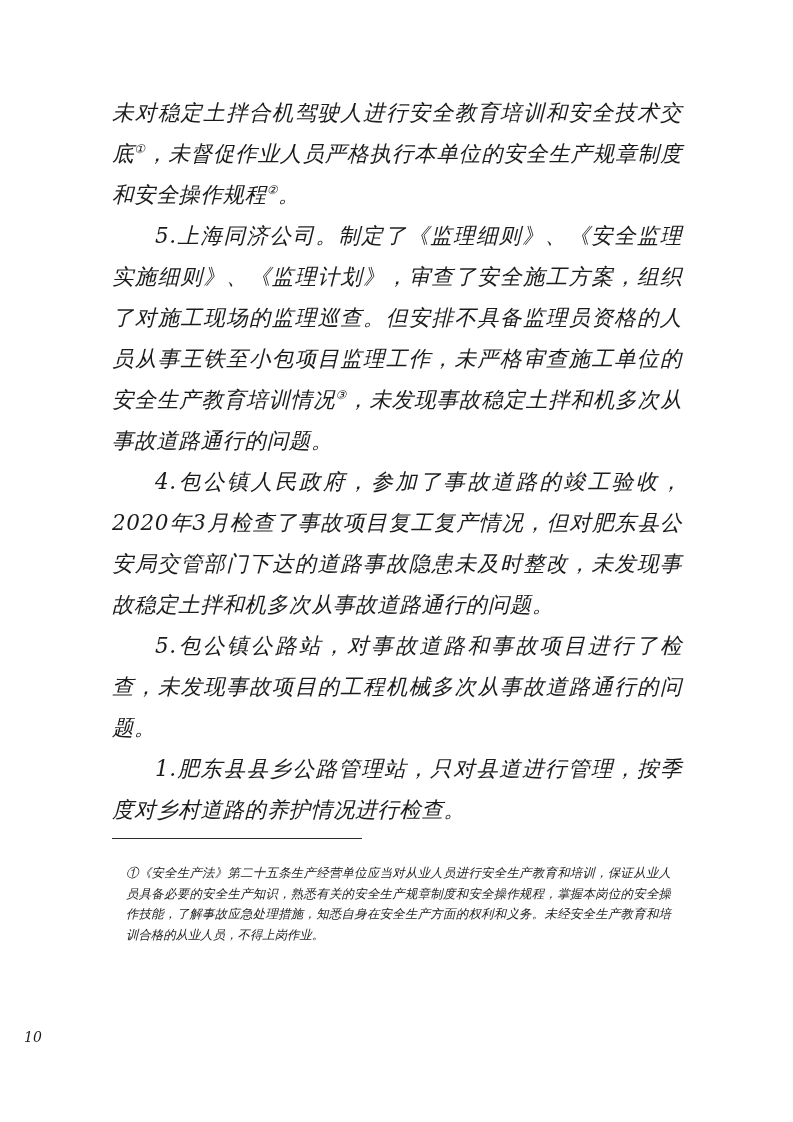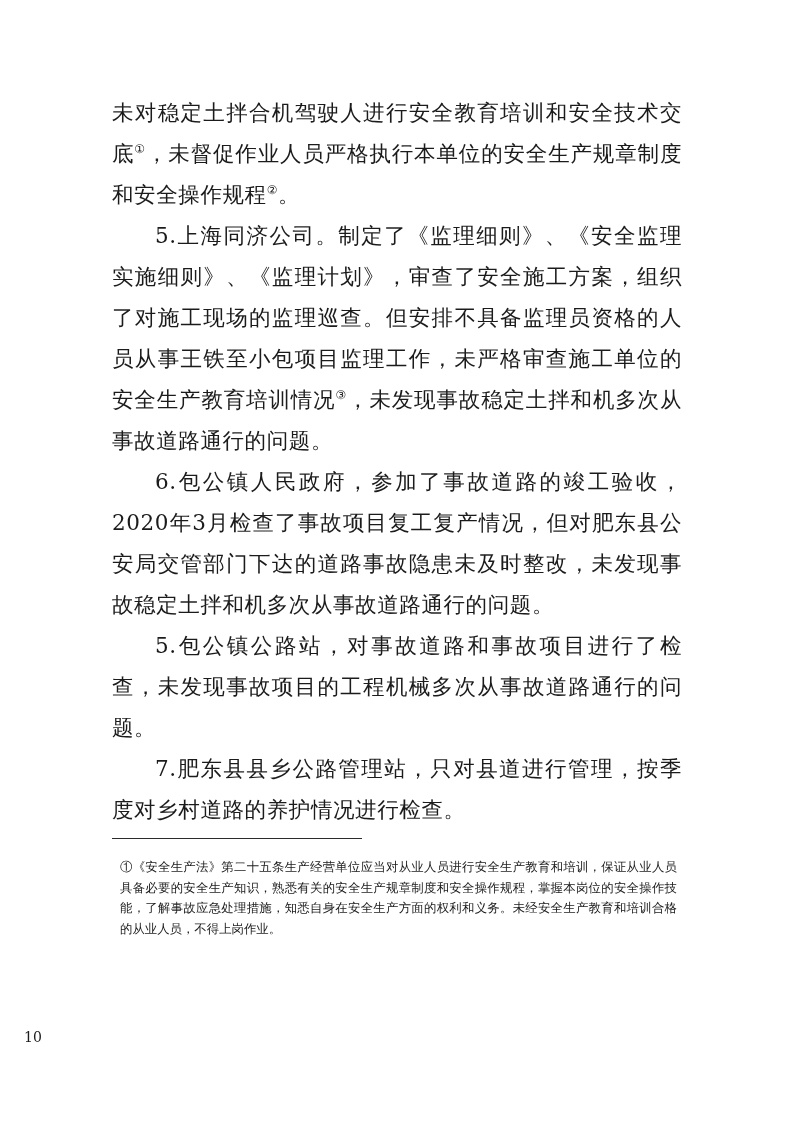--- a/index.html
+++ b/index.html
@@ -14,20 +14,21 @@
     color: #1a1a1a;
     position: relative;
     overflow: hidden;
   }
   .page {
     position: absolute;
     top: 0; left: 0;
     width: 793px;
     height: 1122px;
     background: #fff;
+    font-style: italic;
   }
   .content {
     position: absolute;
     left: 112px;
     top: 92px;
     width: 570px;
   }
   .para {
     font-size: 21.5px;
     line-height: 41px;
@@ -58,21 +59,21 @@
     left: 112px;
     top: 849px;
     width: 573px;
   }
   .fn {
     font-size: 12.4px;
     line-height: 20.5px;
     text-align: justify;
     text-justify: inter-ideograph;
     color: #1b1b1b;
-    margin: 8px;
+    margin: 14px;
   }
   .page-number {
     position: absolute;
     left: 0;
     top: 1029px;
     width: 793px;
     font-size: 14px;
     color: #1b1b1b;
     font-family: "DejaVu Serif", "Liberation Serif", serif;
     margin-left: 24px;
@@ -82,25 +83,25 @@
 <body>
 
 <div class="page">
 
   <div class="content">
 
     <p class="para"><span>未对稳定土拌合机驾驶人进行安全教育培训和安全技术交底</span><span class="sup">①</span><span>，未督促作业人员严格执行本单位的安全生产规章制度和安全操作规程</span><span class="sup">②</span><span>。</span></p>
 
     <p class="para indent"><span>5.上海同济公司。制定了《监理细则》、《安全监理实施细则》、《监理计划》，审查了安全施工方案，组织了对施工现场的监理巡查。但安排不具备监理员资格的人员从事王铁至小包项目监理工作，未严格审查施工单位的安全生产教育培训情况</span><span class="sup">③</span><span>，未发现事故稳定土拌和机多次从事故道路通行的问题。</span></p>
 
-    <p class="para indent"><span>6.包公镇人民政府，参加了事故道路的竣工验收，2020年3月检查了事故项目复工复产情况，但对肥东县公安局交管部门下达的道路事故隐患未及时整改，未发现事故稳定土拌和机多次从事故道路通行的问题。</span></p>
+    <p class="para indent"><span>4.包公镇人民政府，参加了事故道路的竣工验收，2020年3月检查了事故项目复工复产情况，但对肥东县公安局交管部门下达的道路事故隐患未及时整改，未发现事故稳定土拌和机多次从事故道路通行的问题。</span></p>
 
     <p class="para indent"><span>5.包公镇公路站，对事故道路和事故项目进行了检查，未发现事故项目的工程机械多次从事故道路通行的问题。</span></p>
 
-    <p class="para indent"><span>7.肥东县县乡公路管理站，只对县道进行管理，按季度对乡村道路的养护情况进行检查。</span></p>
+    <p class="para indent"><span>1.肥东县县乡公路管理站，只对县道进行管理，按季度对乡村道路的养护情况进行检查。</span></p>
 
 
   </div>
 
   <div class="footnote-rule"></div>
 
   <div class="footnotes">
     <p class="fn"><span>①</span><span>《安全生产法》第二十五条生产经营单位应当对从业人员进行安全生产教育和培训，保证从业人员具备必要的安全生产知识，熟悉有关的安全生产规章制度和安全操作规程，掌握本岗位的安全操作技能，了解事故应急处理措施，知悉自身在安全生产方面的权利和义务。未经安全生产教育和培训合格的从业人员，不得上岗作业。</span></p>
   </div>
 

